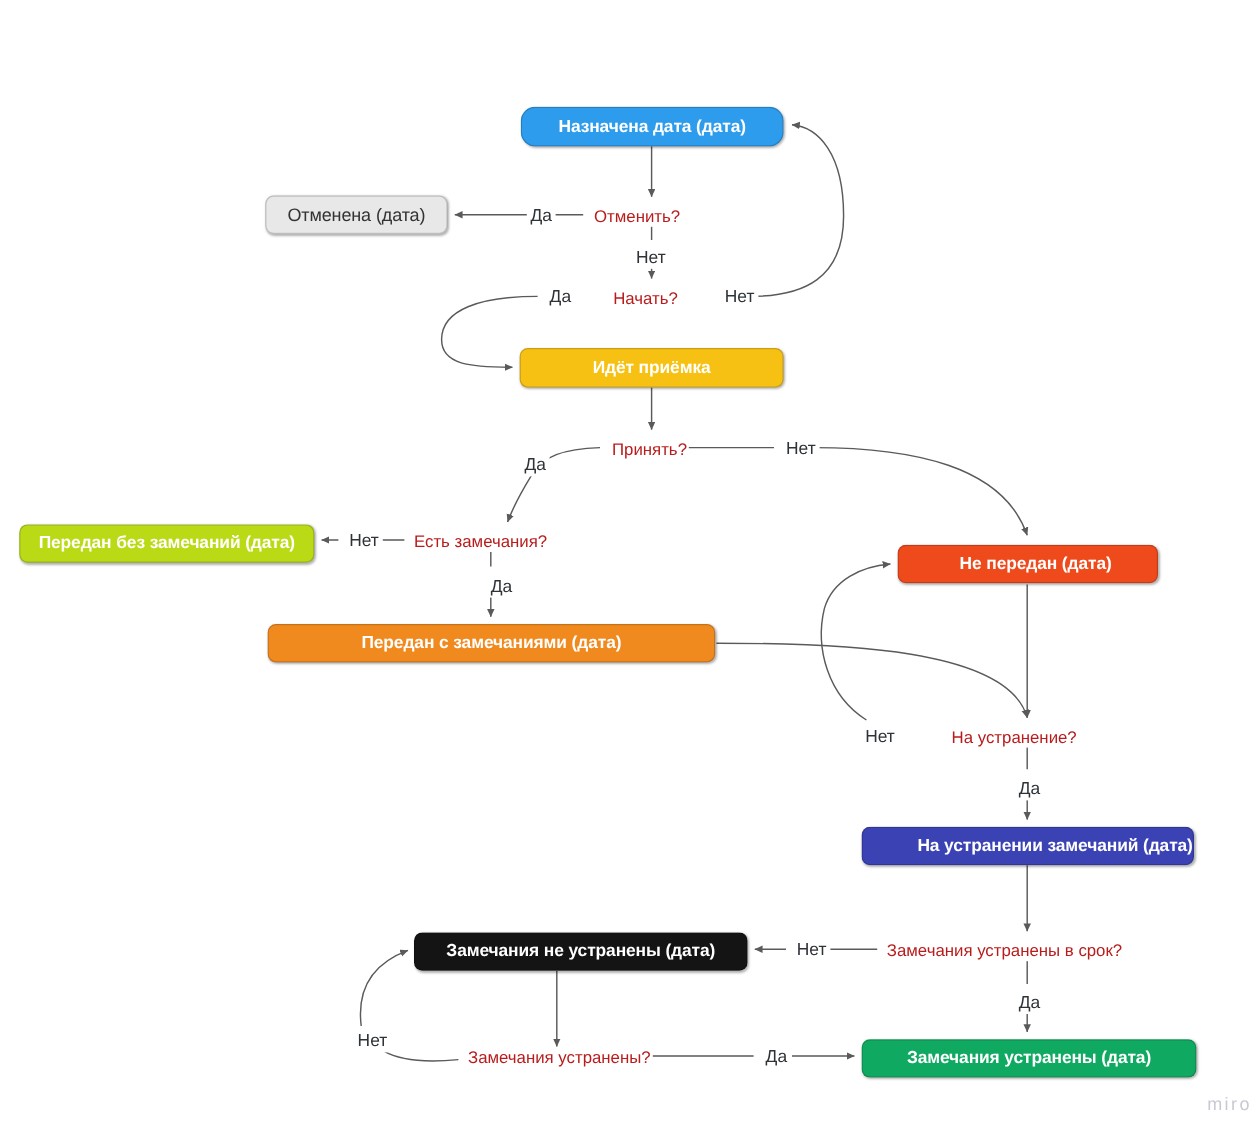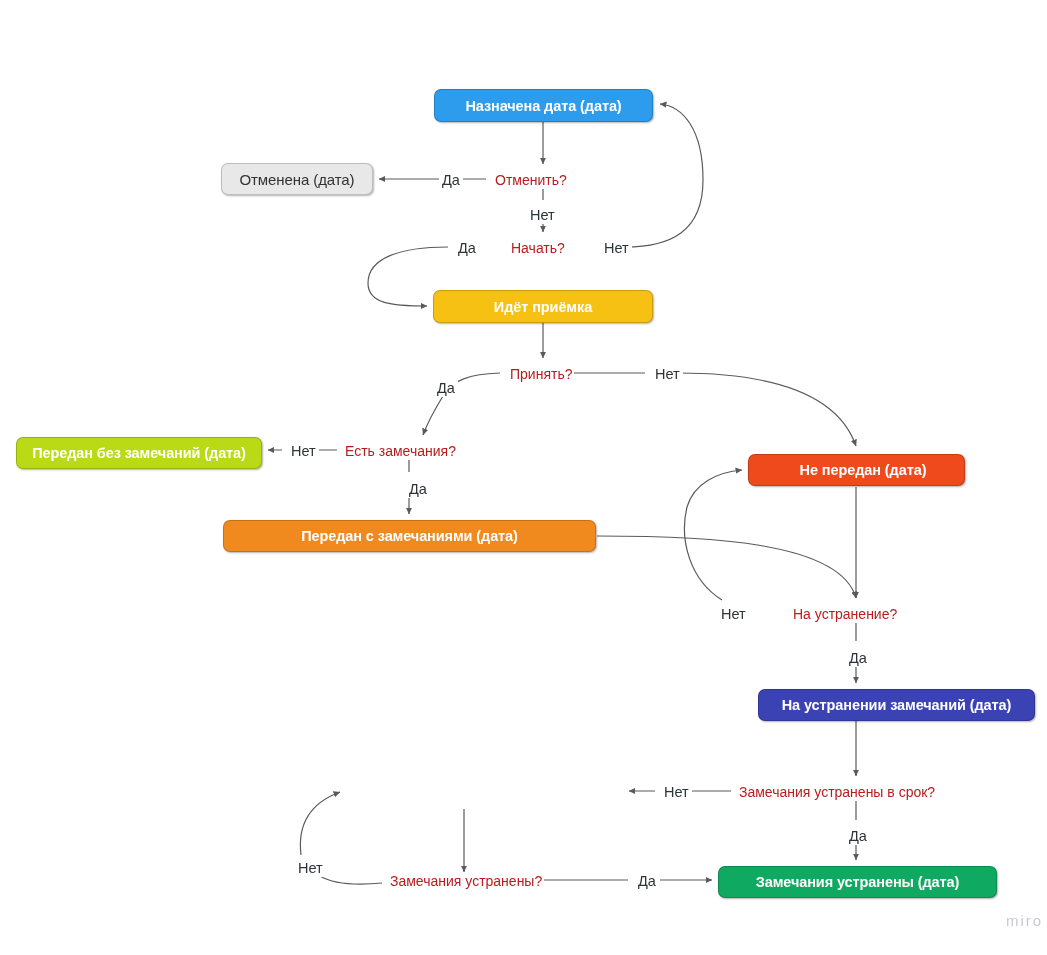--- a/index.html
+++ b/index.html
@@ -122,21 +122,21 @@
 
       <path d="M464,809 L464,872" marker-end="url(#arw)"></path>
 
       <path d="M519,880 L628,880 M660,880 L712,880" marker-end="url(#arw)"></path>
 
       <path d="M382,883 C350,886 330,882 320,876 M301,855 C298,830 305,805 340,792" marker-end="url(#arw)"></path>
 
     </g>
   </svg>
 
-  <div class="node" style="left:434px; top:89px; width:219px; height:33px; background:#2d9cec;">
+  <div class="node" style="left:434px; top:89px; width:219px; height:33px; background:#2d9cec;border-radius:12px;">
     <span>Назначена дата (дата)</span>
   </div>
 
   <div class="node pale" style="left:221px; top:163px; width:152px; height:32px; background:#e8e8e8;">
     <span>Отменена (дата)</span>
   </div>
 
   <div class="node" style="left:433px; top:290px; width:220px; height:33px; background:#f7c113;">
     <span>Идёт приёмка</span>
   </div>
@@ -146,24 +146,27 @@
   </div>
 
   <div class="node" style="left:223px; top:520px; width:373px; height:32px; background:#f18a1e;">
     <span>Передан с замечаниями (дата)</span>
   </div>
 
   <div class="node" style="left:748px; top:454px; width:217px; height:32px; background:#ef4a1c;padding-left:13px;">
     <span>Не передан (дата)</span>
   </div>
 
-  <div class="node" style="left:758px; top:689px; width:277px; height:32px; background:#3b42b4;">
+  <div class="node" style="left:718px; top:689px; width:277px; height:32px; background:#3b42b4;justify-content:flex-end;">
     <span>На устранении замечаний (дата)</span>
   </div>
 
+  <div class="node" style="left:345px; top:777px; width:278px; height:32px; background:#141414;">
+    <span>Замечания не устранены (дата)</span>
+  </div>
 
   <div class="node" style="left:718px; top:866px; width:279px; height:32px; background:#10a962;">
     <span>Замечания устранены (дата)</span>
   </div>
 
   <div class="decision" style="left:493px; top:172px;">Отменить?</div>
   <div class="decision" style="left:509px; top:240px;">Начать?</div>
   <div class="decision" style="left:508px; top:366px;">Принять?</div>
   <div class="decision" style="left:343px; top:443px;">Есть замечания?</div>
   <div class="decision" style="left:791px; top:606px;">На устранение?</div>

